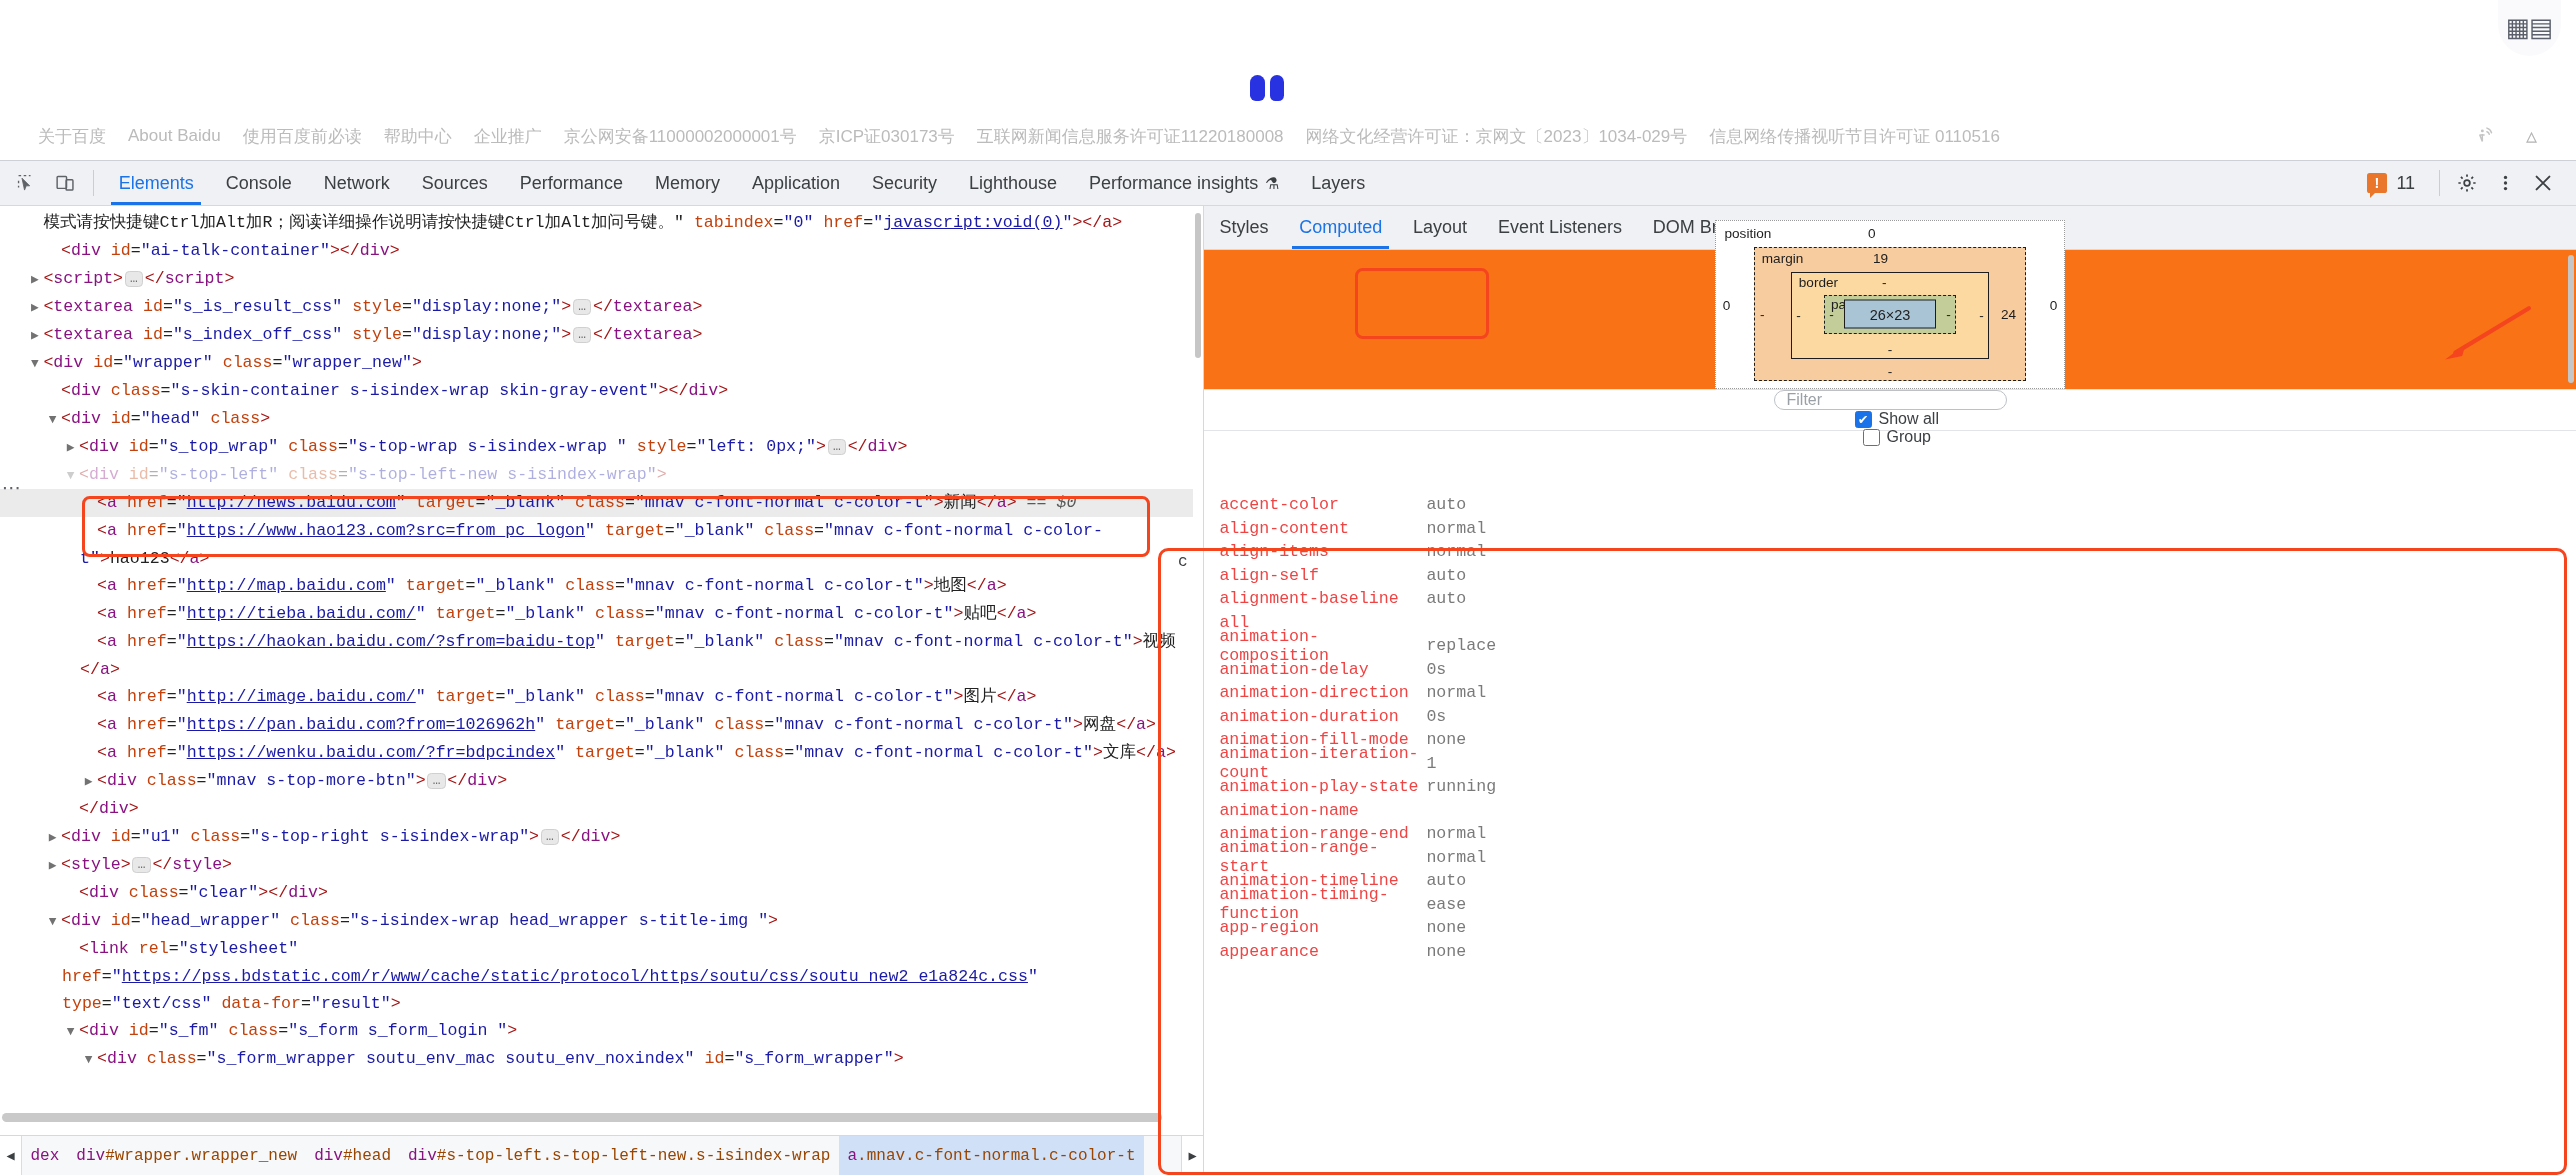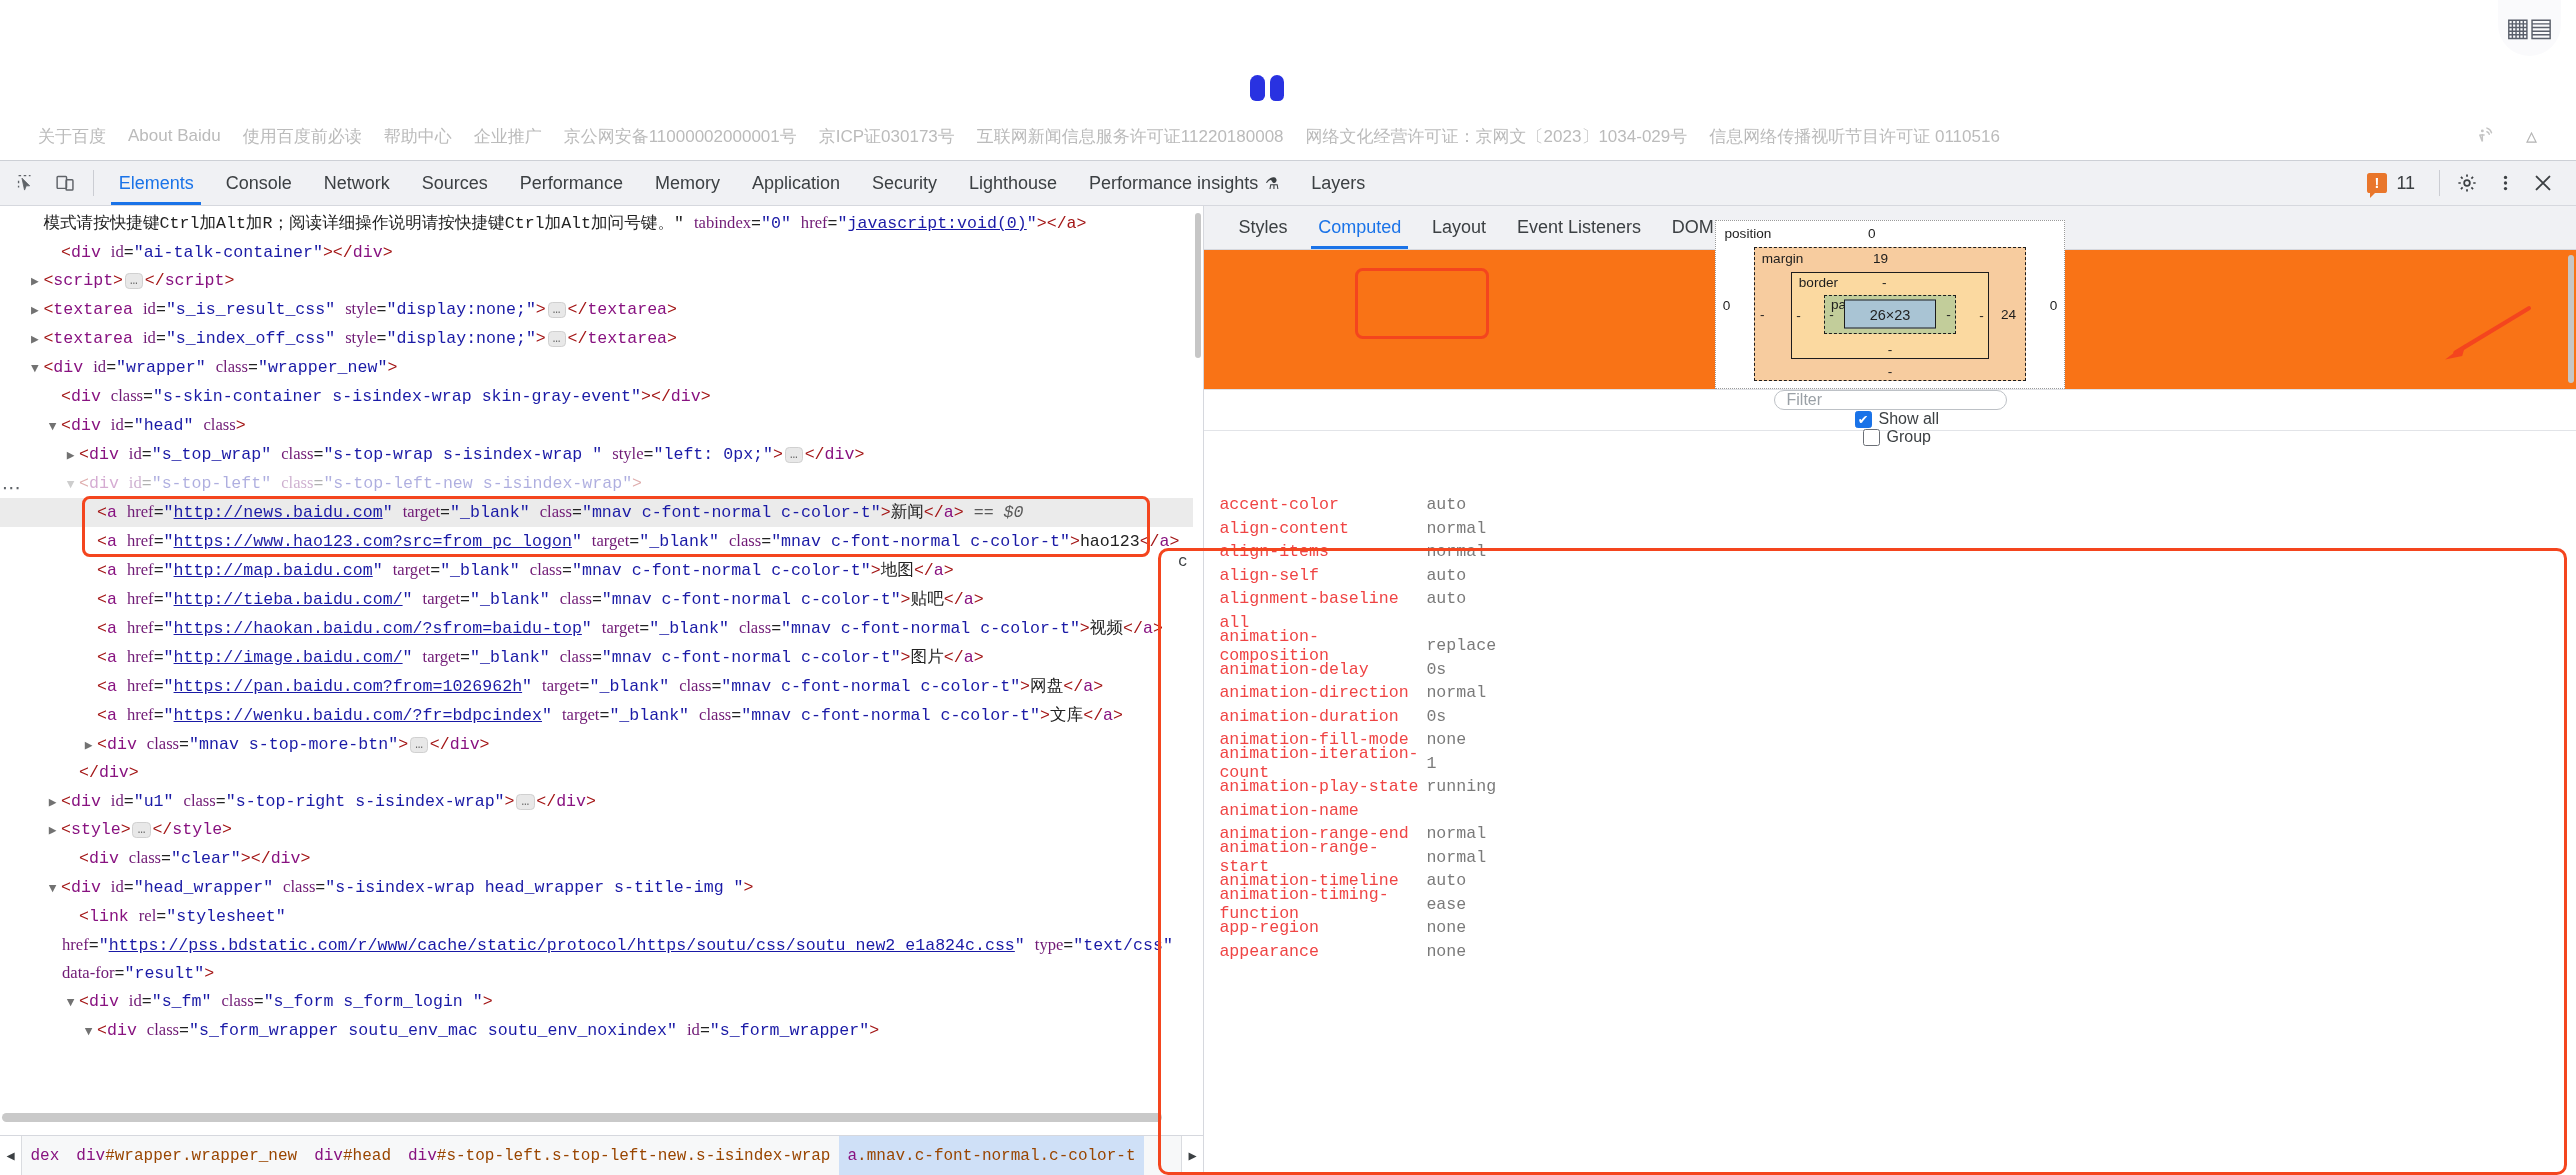--- a/index.html
+++ b/index.html
@@ -119,21 +119,21 @@
     font-size: 16.6px; line-height: 27px; color: #222;
     white-space: pre-wrap;
   }
   .dnode { position: relative; padding-left: 0; }
   .dnode.sel { background: #ebebeb; }
   .dline { display: block; padding-left: 0; }
   .tw { color: #727272; display: inline-block; width: 17px; text-align: center; font-size: 12.8px; }
   .tw.blank { color: transparent; }
   .tag   { color: #a31515; }
   .tagp  { color: #881280; }
-  .attr  { color: #701a75; font-family: Liberation Serif, serif; }
+  .attr  { color: #c2410c; }
   .val   { color: #1a1aa6; }
   .txt   { color: #222222; }
   .link  { color: #1a1aa6; text-decoration: underline; }
   .dollar{ color: #5a5a5a; font-style: italic; }
   .ellip {
     display: inline-block; background: #e8e8e8; border-radius: 4.3px;
     padding: 0 4.3px; color: #666; font-size: 12.8px; line-height: 14.5px;
     vertical-align: 1.7px; margin: 0 1.7px; border: 0.9px solid #d0d0d0;
   }
   .hidden-row { opacity: 0.35; }
@@ -176,21 +176,21 @@
   .bc-arrow.right { border-right: none; border-left: 0.9px solid #dadce0; margin-left: auto; }
   .bc-item { padding: 0 8.5px; height: 100%; display: flex; align-items: center; cursor: pointer; white-space: nowrap; }
   .bc-item.crumb-sel { background: #cfe0f7; }
   .bc-item .bt { color: #881280; }
   .bc-item .bc { color: #994500; }
 
   
   .sp-tabbar {
     position: relative; height: 44px; width: 100%;
     background: #f0f1f4; border-bottom: 0.9px solid #d6d8de;
-    display: flex; align-items: center; padding-left: 19px;
+    display: flex; align-items: center; 
   }
   .sp-tab {
     position: relative; height: 100%; display: flex; align-items: center;
     padding: 0 15.4px; font-size: 18px; color: #3c4043; cursor: pointer; white-space: nowrap;
   }
   .sp-tab.active { color: #1a73e8; }
   .sp-tab.active::after {
     content: ""; position: absolute; left: 8.5px; right: 8.5px; bottom: 0; height: 3.4px; background: #1a73e8;
   }
 

